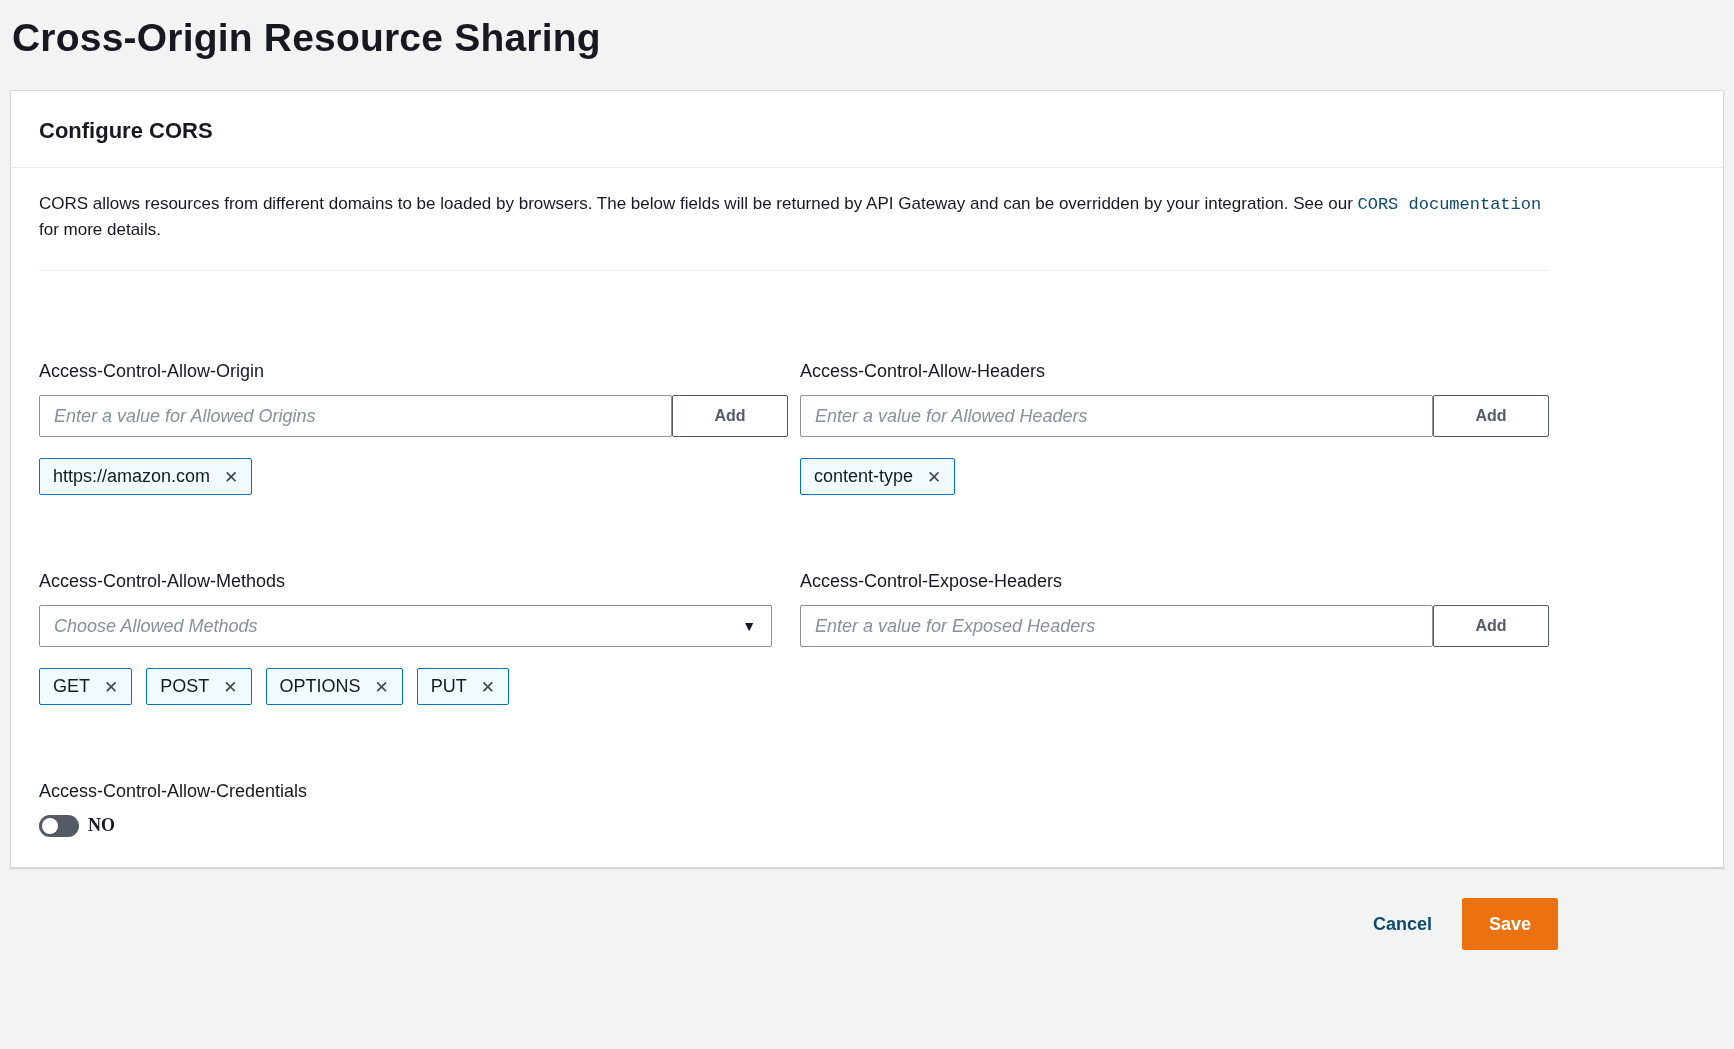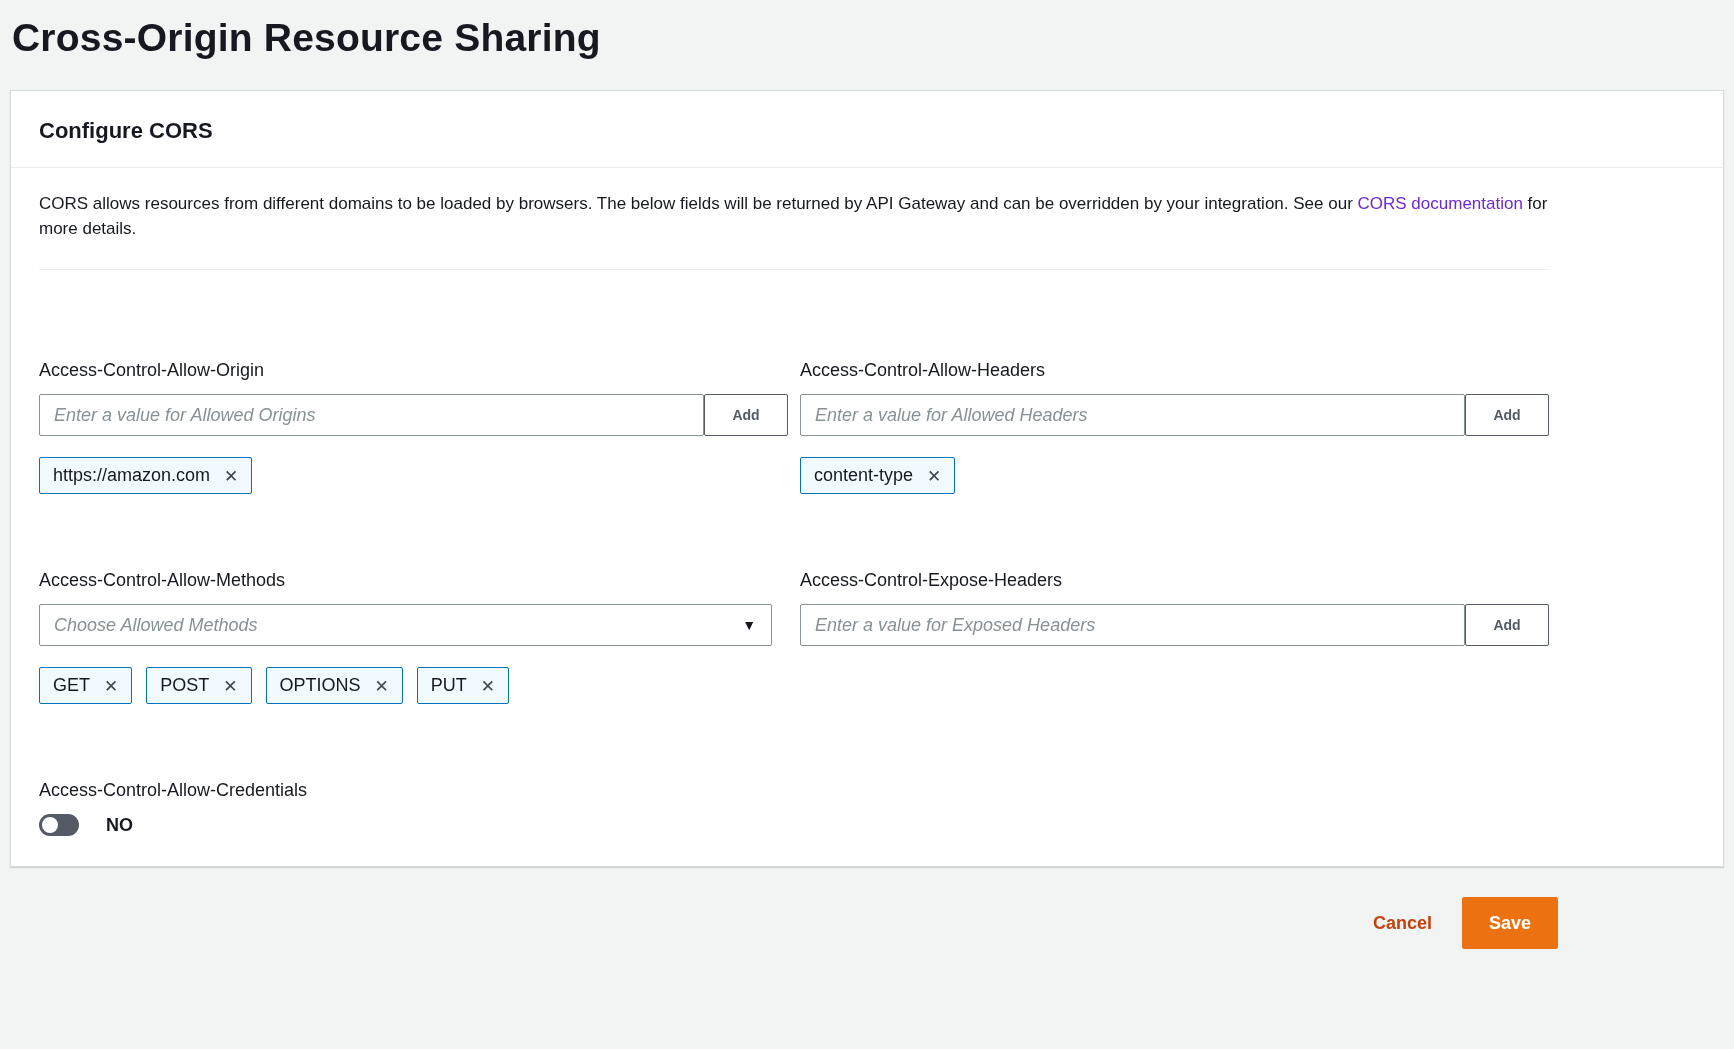--- a/index.html
+++ b/index.html
@@ -36,21 +36,21 @@
     font-weight: 700;
   }
   .card-body { padding: 24px 28px 30px 28px; }
   .content { max-width: 1510px; }
 
   .description {
     margin: 0;
     font-size: 17px;
     line-height: 1.45;
   }
-  .doc-link { color: #6d28d9; text-decoration: none; cursor: pointer; }
+  .doc-link { color: #0c4a6e; text-decoration: none; cursor: pointer; font-family: Liberation Mono, monospace; }
 
   .divider {
     border: none;
     border-top: 1px solid #eaeded;
     margin: 28px 0 0 0;
   }
 
   .form-grid {
     display: grid;
     grid-template-columns: 1fr 1fr;
@@ -78,27 +78,27 @@
     color: #16191f;
     background: #ffffff;
     outline: none;
     min-width: 0;
   }
   .text-input::placeholder { color: #879196; font-style: italic; opacity: 1; }
   .wide-control { width: calc(100% - 16px); flex: none; }
 
   .btn-add {
     flex: none;
-    width: 84px;
+    width: 116px;
     height: 42px;
     background: #ffffff;
     border: 1px solid #545b64;
     border-radius: 2px;
     font-family: inherit;
-    font-size: 14px;
+    font-size: 16px;
     font-weight: 700;
     color: #545b64;
     cursor: pointer;
   }
 
   .tokens { display: flex; flex-wrap: wrap; gap: 14px; margin-top: 21px; }
   .tokens:empty { display: none; }
   .token {
     display: inline-flex;
     align-items: center;
@@ -132,21 +132,21 @@
   .select-placeholder { font-size: 18px; font-style: italic; color: #879196; }
   .caret {
     position: absolute;
     right: 15px;
     top: 50%;
     transform: translateY(-50%);
     font-size: 14px;
     color: #16191f;
   }
 
-  .toggle-row { display: flex; align-items: center; gap: 27px; margin-top: 8px; }
+  .toggle-row { display: flex; gap: 9px; margin-top: 8px; font-family: Liberation Serif, serif; }
   .toggle {
     position: relative;
     display: inline-block;
     width: 40px;
     height: 22px;
     background: #545b64;
     border-radius: 11px;
     cursor: pointer;
     flex: none;
   }
@@ -168,21 +168,21 @@
     align-items: center;
     gap: 28px;
     margin-top: 30px;
   }
   .btn-cancel {
     background: none;
     border: none;
     font-family: inherit;
     font-size: 18px;
     font-weight: 700;
-    color: #c2410c;
+    color: #0c4a6e;
     cursor: pointer;
     padding: 8px 2px;
   }
   .btn-save {
     background: #ec7211;
     border: 1px solid #ec7211;
     border-radius: 2px;
     color: #ffffff;
     font-family: inherit;
     font-size: 18px;

